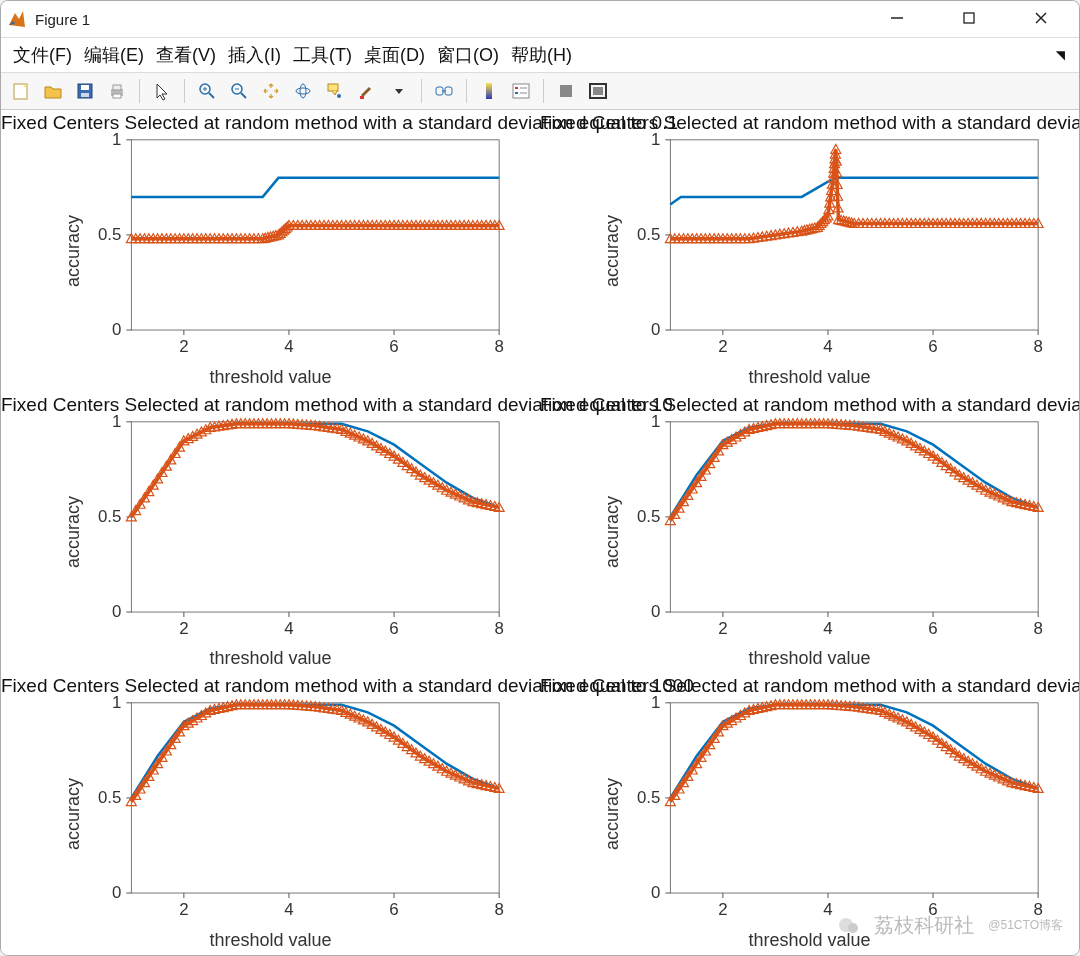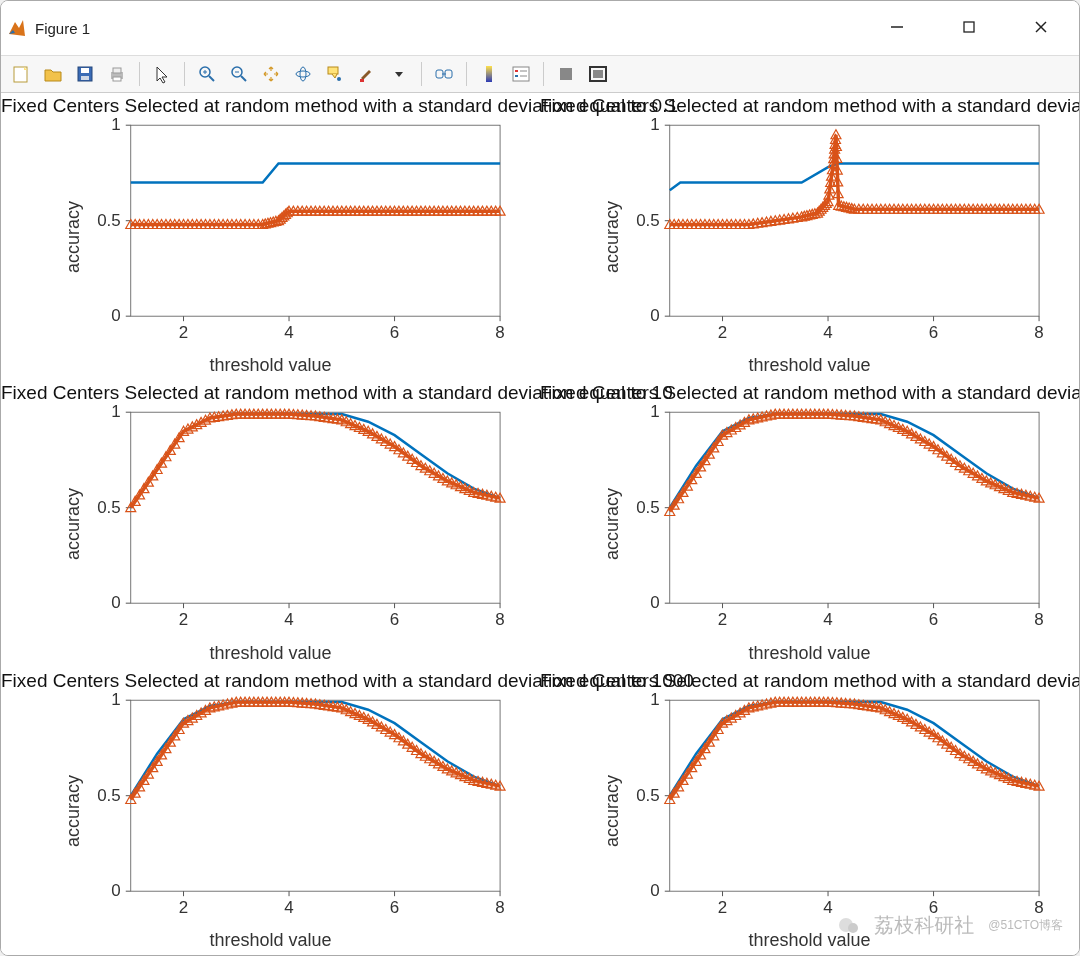--- a/index.html
+++ b/index.html
@@ -1,17 +1,17 @@
 <!DOCTYPE html>
 <html><head>
 <meta charset="utf-8">
 <style>
 html,body{margin:0;padding:0;font-family:"Microsoft YaHei","Segoe UI",Arial,sans-serif;background:#f0f0f0;}
 .window{width:1080px;height:956px;background:#fff;border:1px solid #aaa;border-radius:8px;box-sizing:border-box;display:flex;flex-direction:column;overflow:hidden;position:relative;}
-.titlebar{height:36px;display:flex;align-items:center;padding:9px 6px;background:#fff;border-bottom:1px solid #ddd;}
+.titlebar{height:36px;display:flex;align-items:center;padding:0 6px;background:#fff;border-bottom:1px solid #ddd;}
 .titlebar .app-icon{width:20px;height:20px;margin-right:8px;}
 .titlebar .title{font-size:15px;color:#222;flex:1;}
 .titlebar .ctrls{display:flex;gap:28px;padding-right:10px;}
 .titlebar .ctrls button{width:44px;height:30px;background:none;border:none;font-size:15px;color:#222;}
 .menubar{height:34px;display:flex;align-items:center;padding:0 8px;gap:4px;background:#fff;border-bottom:1px solid #ddd;font-size:18px;color:#111;white-space:nowrap;}
 .menubar span{padding:2px 4px;}
 .menubar .arrow{margin-left:auto;font-size:12px;padding-right:6px;}
 .toolbar{height:36px;display:flex;align-items:center;padding:0 6px;gap:4px;background:#f7f7f7;border-bottom:1px solid #ccc;}
 .toolbar .sep{width:1px;height:24px;background:#ccc;margin:0 4px;}
 .toolbar button{width:28px;height:28px;border:1px solid transparent;background:none;display:flex;align-items:center;justify-content:center;padding:0;}
@@ -46,20 +46,31 @@
       <button><svg width="14" height="14">
             <rect x="2" y="2" width="10" height="10" fill="none" stroke="#222" stroke-width="1.3"></rect>
           </svg></button>
       <button><svg width="14" height="14">
             <line x1="2" y1="2" x2="12" y2="12" stroke="#222" stroke-width="1.5"></line>
             <line x1="12" y1="2" x2="2" y2="12" stroke="#222" stroke-width="1.5"></line>
           </svg></button>
     </div>
   </div>
 
+  <div class="menubar">
+    <span>文件(F)</span>
+    <span>编辑(E)</span>
+    <span>查看(V)</span>
+    <span>插入(I)</span>
+    <span>工具(T)</span>
+    <span>桌面(D)</span>
+    <span>窗口(O)</span>
+    <span>帮助(H)</span>
+    <span class="arrow">◥</span>
+  </div>
 
   <div class="toolbar">
     <button>
         <svg width="20" height="20">
           <rect x="3" y="3" width="13" height="15" fill="#fff" stroke="#b89b3a"></rect>
           <polygon points="13,3 16,6 13,6" fill="#ffe37a"></polygon>
         </svg>
       </button>
     <button>
         <svg width="20" height="20">

